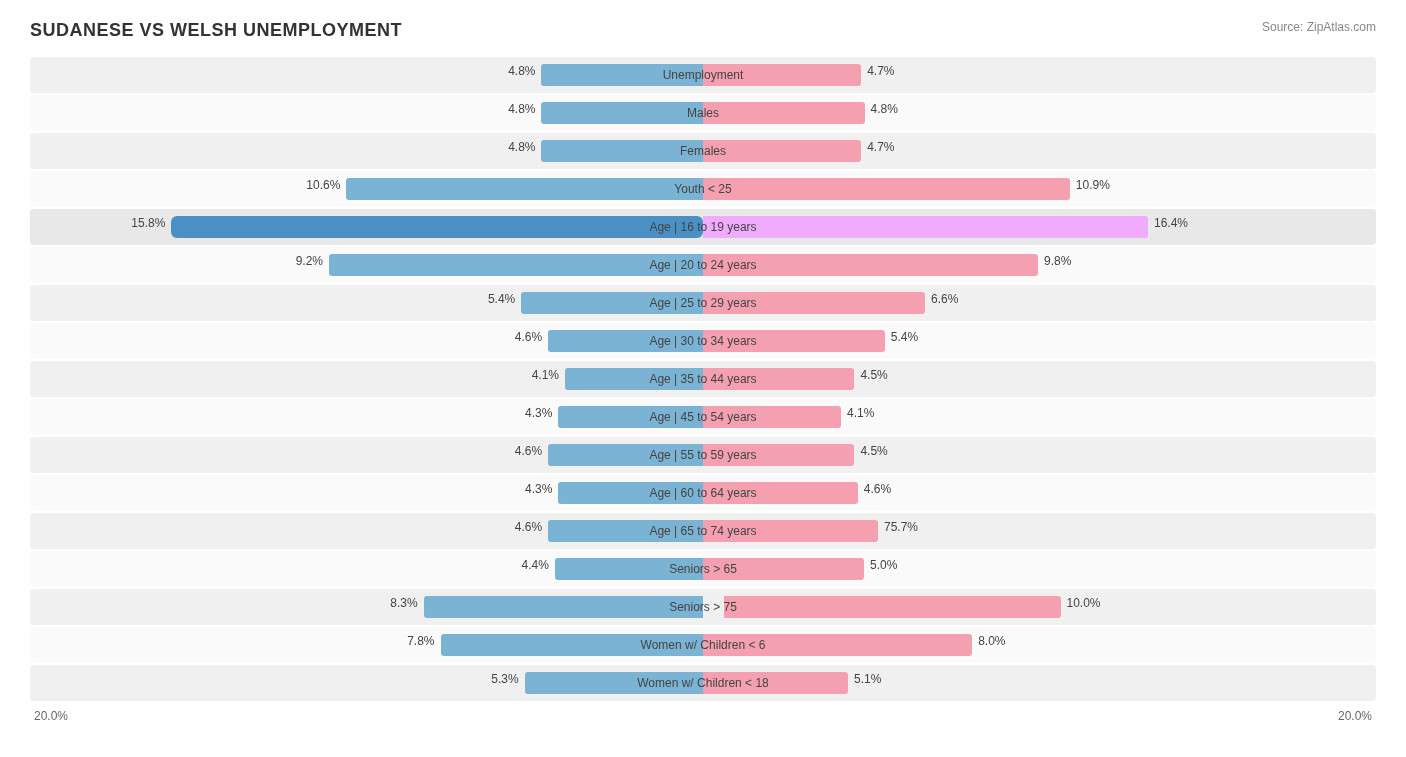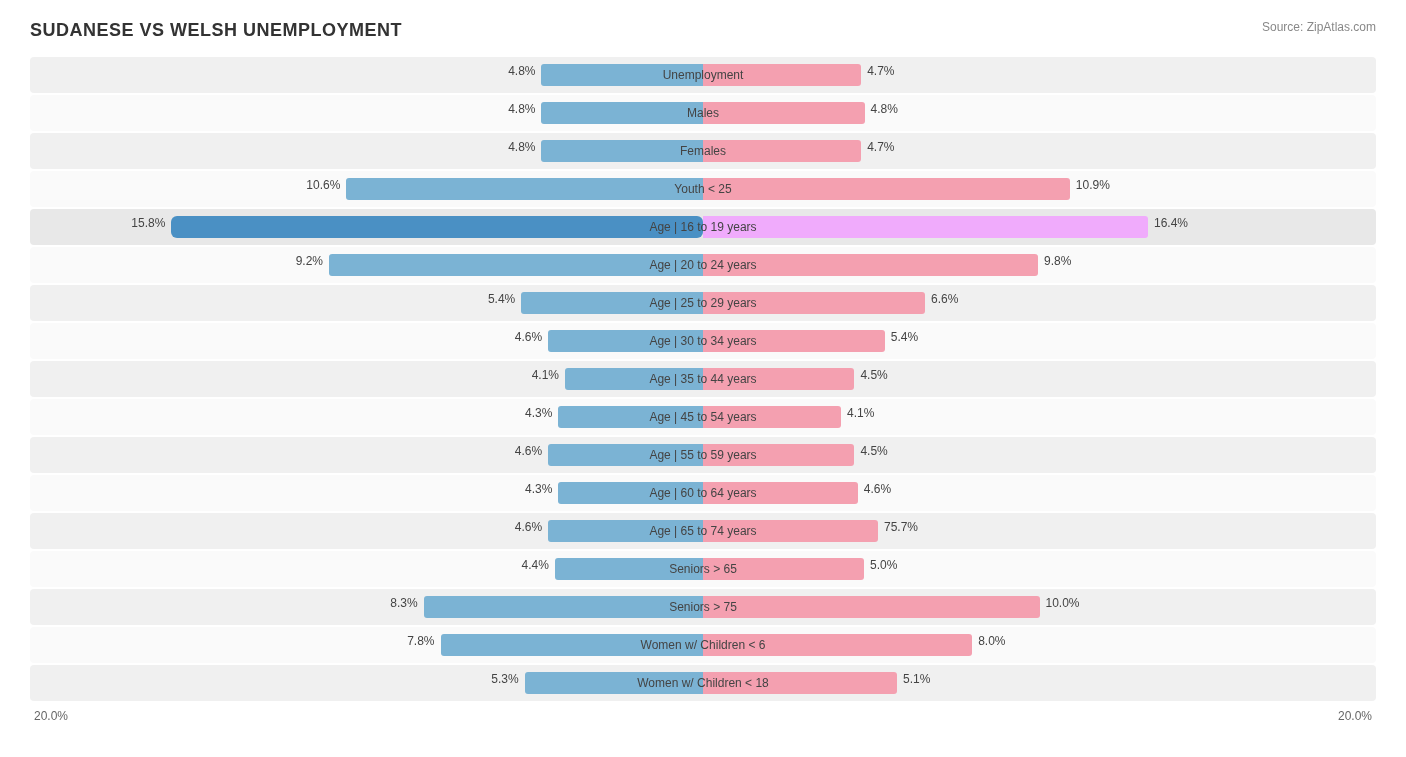--- a/index.html
+++ b/index.html
@@ -318,21 +318,21 @@
         </div>
         <div class="label-center">Seniors &gt; 65</div>
       </div>
       <div class="bar-row">
         <div class="left-section">
           <div class="blue-bar" style="width: 279.295px;">
             <span class="value-left">8.3%</span>
           </div>
         </div>
         <div class="right-section">
-          <div class="pink-bar" style="width: 336.5px;">
+          <div class="pink-bar" style="width: 336.5px; margin-left: 21px;">
             <span class="value-right">10.0%</span>
           </div>
         </div>
         <div class="label-center">Seniors &gt; 75</div>
       </div>
       <div class="bar-row">
         <div class="left-section">
           <div class="blue-bar" style="width: 262.47px;">
             <span class="value-left">7.8%</span>
           </div>
@@ -344,21 +344,21 @@
         </div>
         <div class="label-center">Women w/ Children &lt; 6</div>
       </div>
       <div class="bar-row">
         <div class="left-section">
           <div class="blue-bar" style="width: 178.345px;">
             <span class="value-left">5.3%</span>
           </div>
         </div>
         <div class="right-section">
-          <div class="pink-bar" style="width: 194px;">
+          <div class="pink-bar" style="width: 145px;">
             <span class="value-right">5.1%</span>
           </div>
         </div>
         <div class="label-center">Women w/ Children &lt; 18</div>
       </div>
     </div>
 
   <div class="axis-row">
     <span class="axis-label">20.0%</span>
     <span class="axis-label">20.0%</span>

